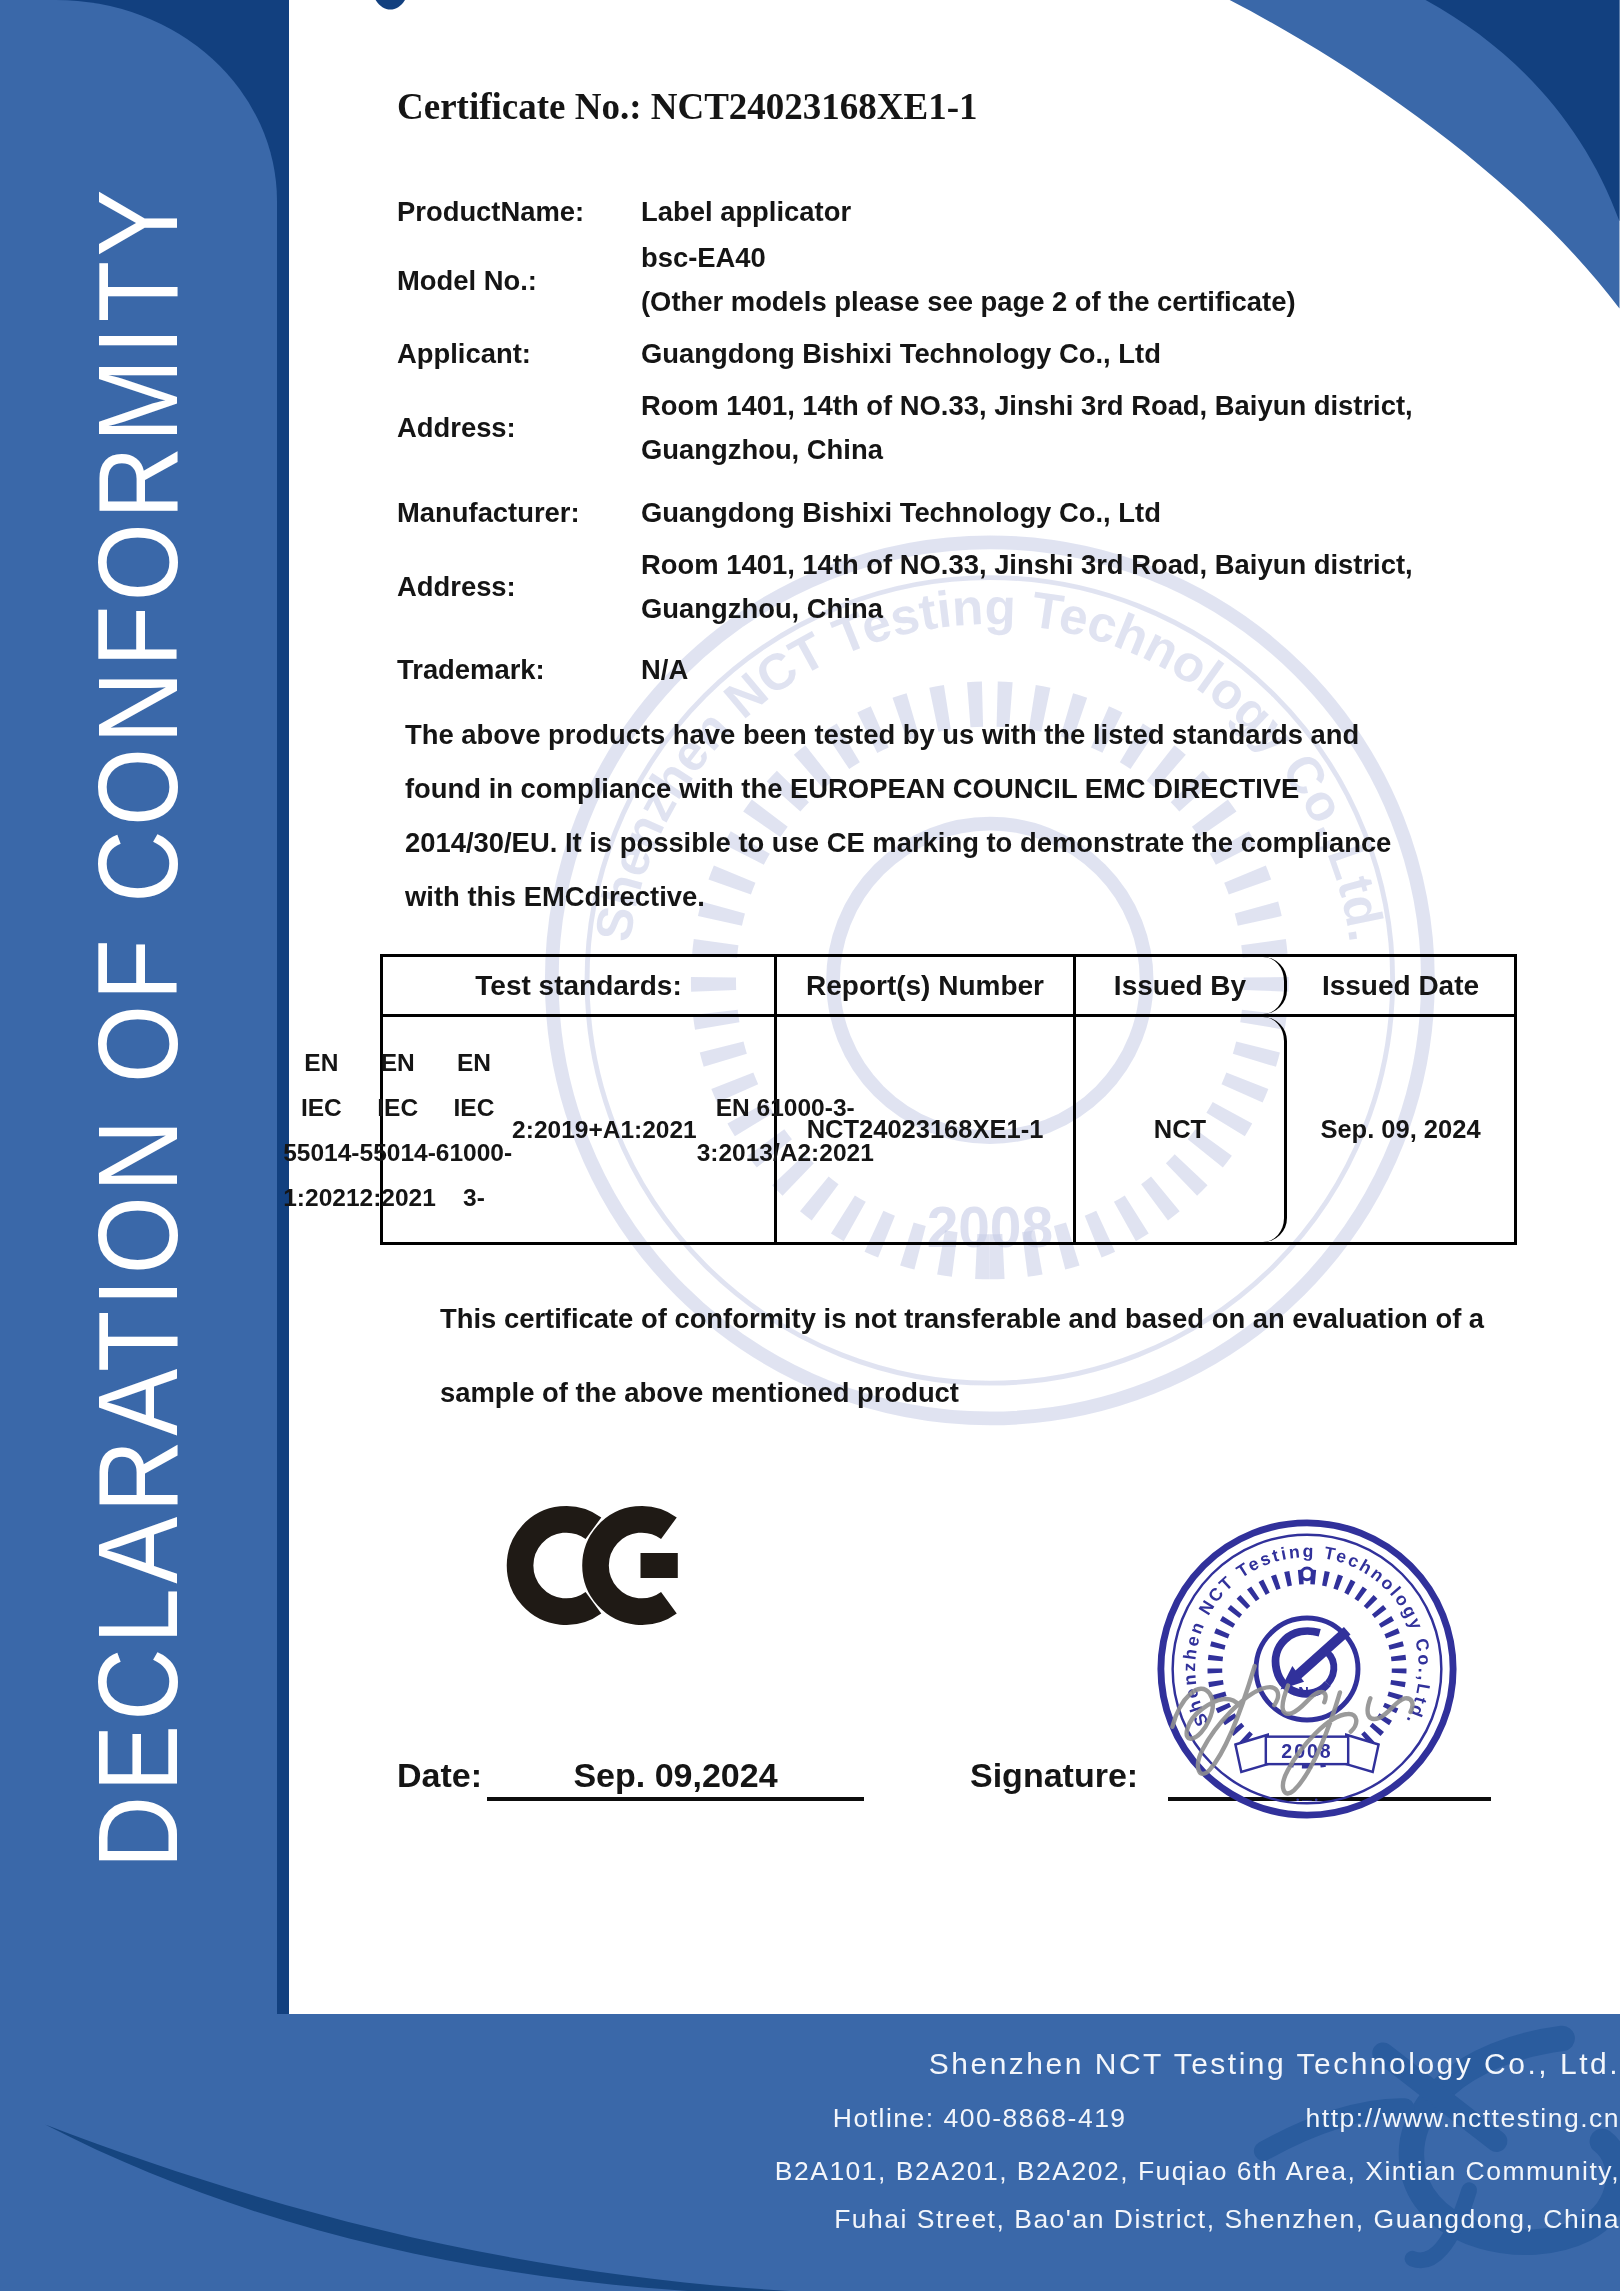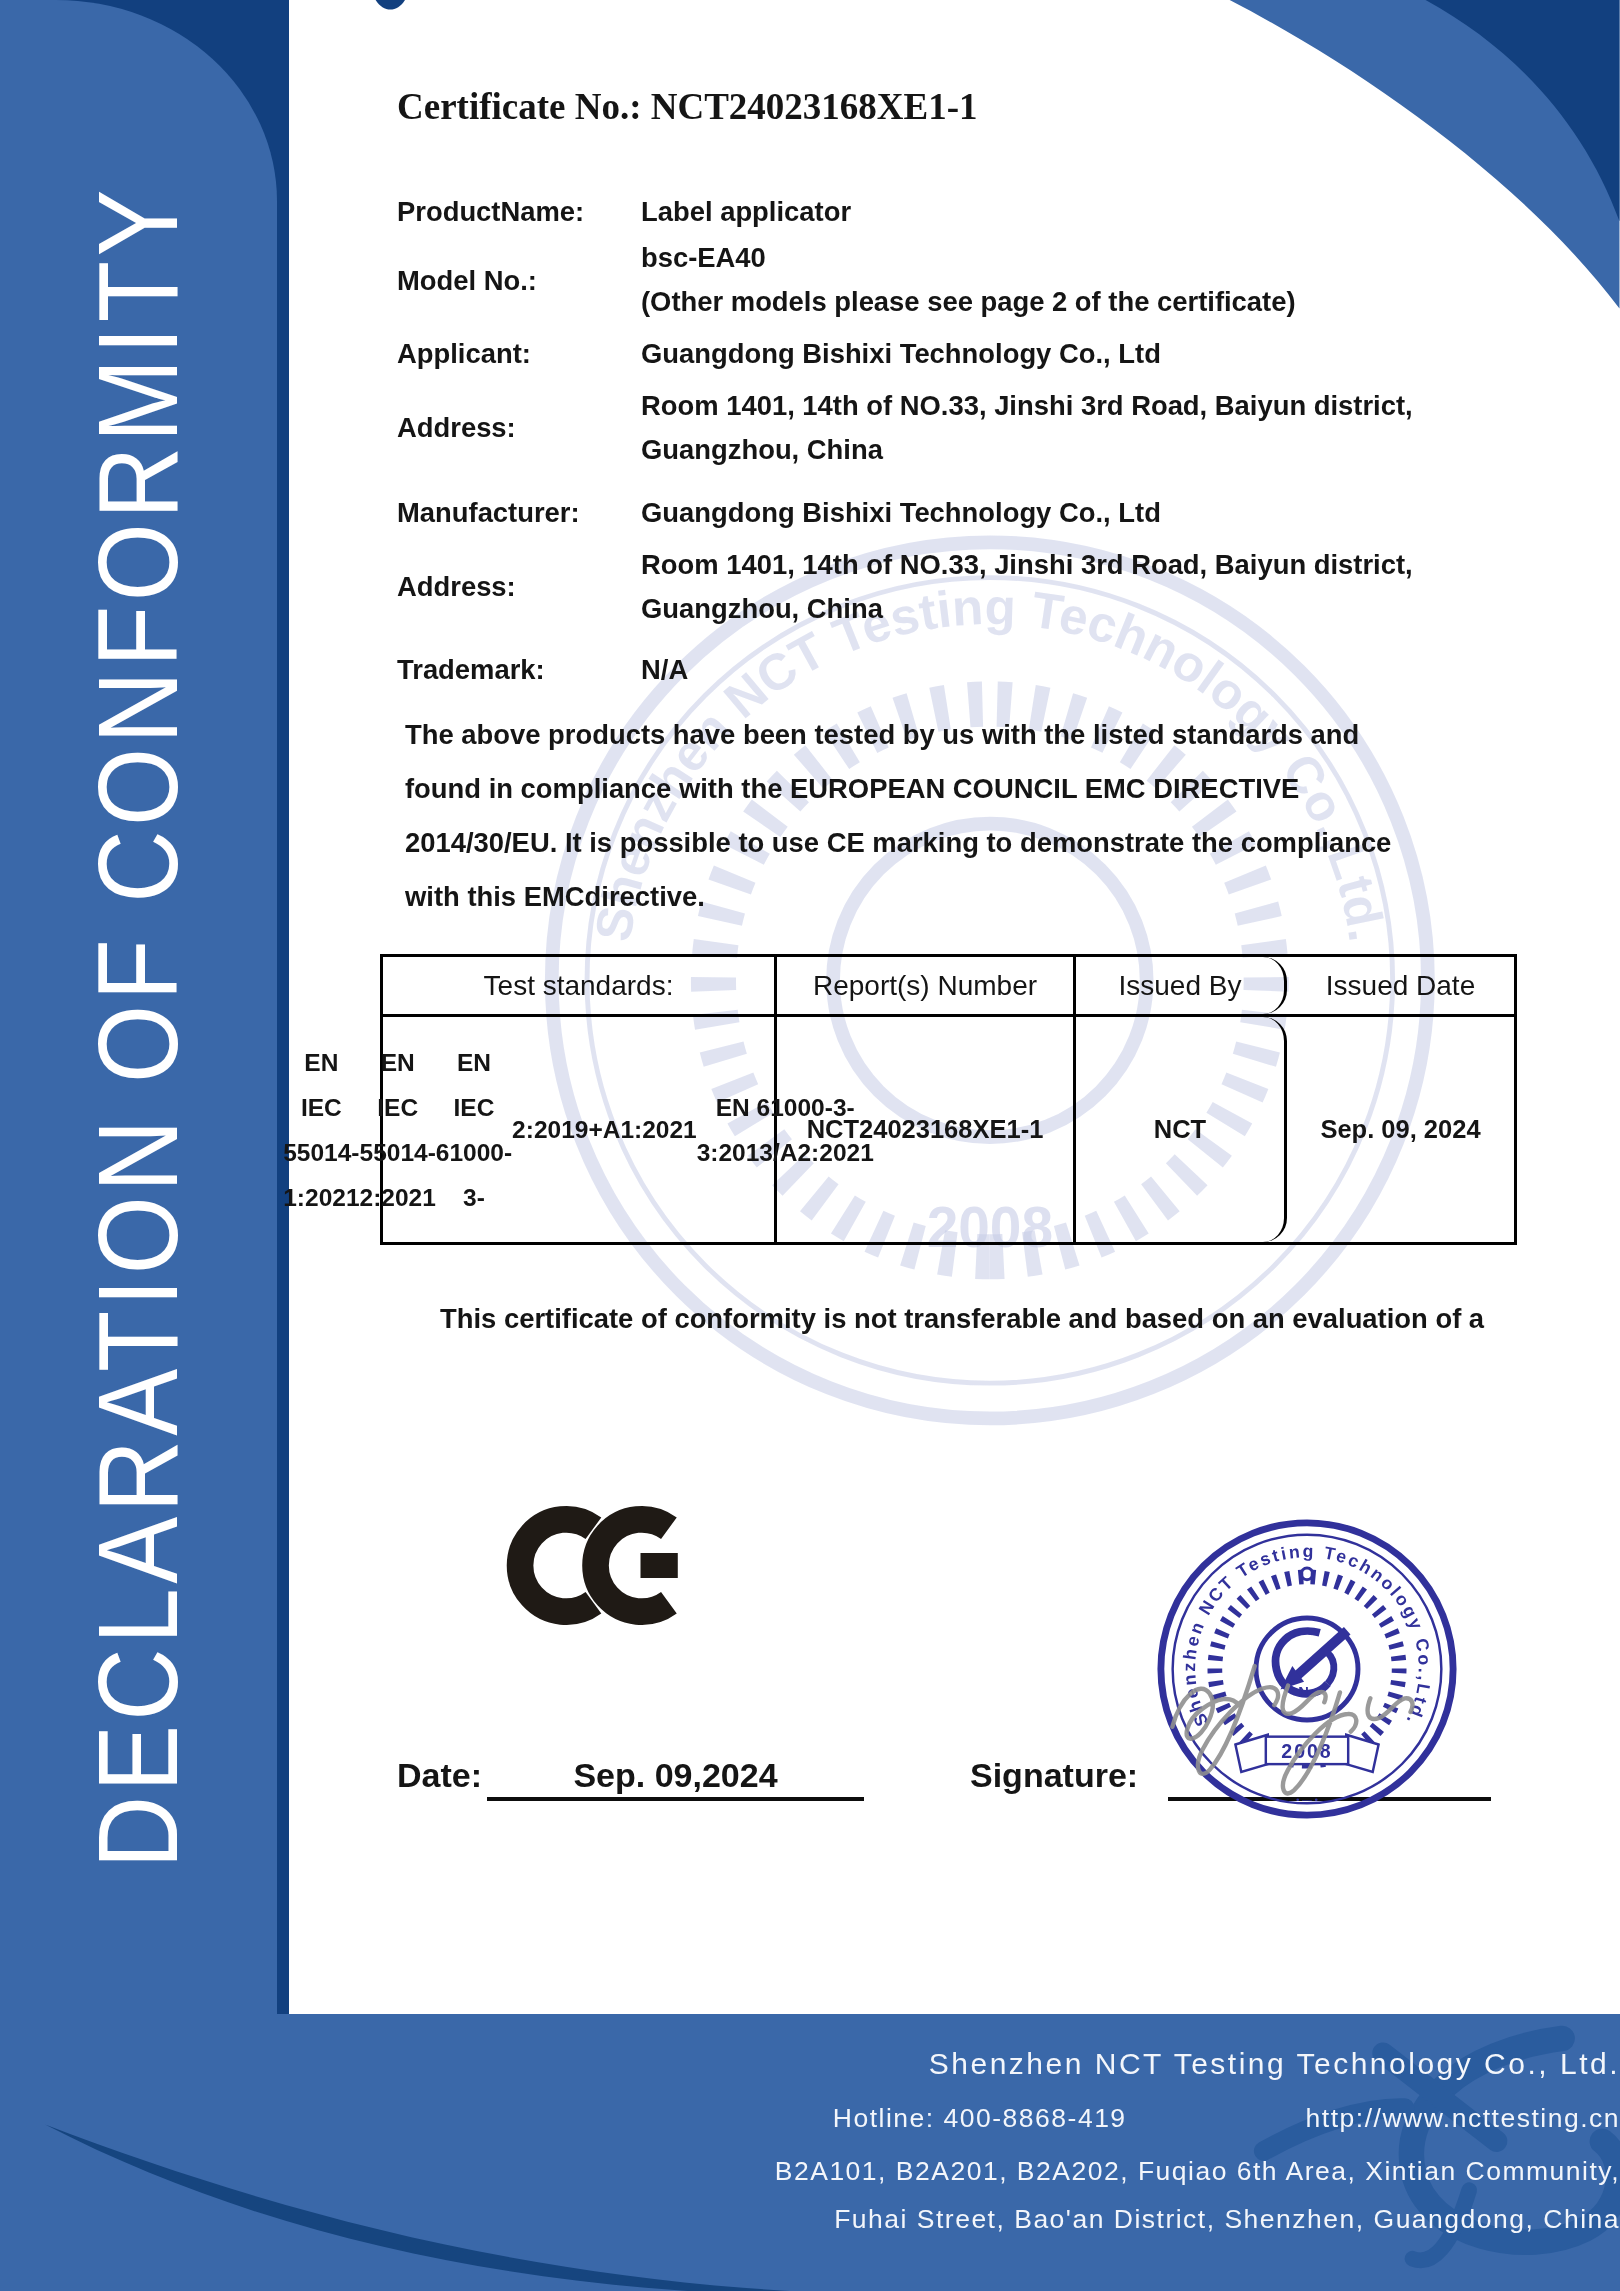--- a/index.html
+++ b/index.html
@@ -17,21 +17,21 @@
   .val{position:absolute;left:635px;font-size:27.4px;font-weight:bold;white-space:nowrap;margin-left:6px;}
   .par{position:absolute;left:405px;width:1088px;font-size:27.4px;font-weight:bold;line-height:54px;}
   .stm{position:absolute;left:400px;width:1127px;font-size:27.4px;font-weight:bold;line-height:74px;margin-left:40px;}
   
   .ctable{position:absolute;left:380px;top:954px;width:1137px;height:291px;border:3.9px solid #000;
           display:flex;flex-direction:column;box-sizing:border-box;background:transparent;}
   .trow-head{display:flex;height:57px;border-bottom:3.9px solid #000;}
   .trow-body{display:flex;flex:1;}
   .tc{display:flex;align-items:center;justify-content:center;box-sizing:border-box;}
   .tc.b{border-right:3.9px solid #000;}
-  .th{font-size:28px;font-weight:normal;}
+  .th{font-size:28px;font-weight:bold;}
   .td{font-size:25.5px;font-weight:bold;}
   .c1{width:394px;}.c2{width:299px;}.c3{width:211px;border-radius:24px;}.c4{flex:1;}
   .stdcol{flex-direction:row;justify-content:center;}
   .stdline{line-height:45px;font-size:24.5px;font-weight:bold;text-align:center;}
   
   .signoff-lbl{position:absolute;font-size:34px;font-weight:bold;}
   .uline{position:absolute;height:3.9px;background:#0d0d0d;}
   .dateval{position:absolute;left:487px;top:1756px;width:377px;text-align:center;
            font-size:34px;font-weight:bold;}
   
@@ -124,20 +124,21 @@
         <div class="stdline">EN 61000-3-3:2013/A2:2021</div>
       </div>
       <div class="tc b td c2">NCT24023168XE1-1</div>
       <div class="tc b td c3">NCT</div>
       <div class="tc td c4">Sep. 09, 2024</div>
     </div>
   </div>
 
   <div class="stm" style="top:1282px">
     <div>This certificate of conformity is not transferable and based on an evaluation of a</div>
+    <div>sample of the above mentioned product</div>
   </div>
 
   <svg style="left:502px;top:1497px;" width="182" height="137" viewBox="0 0 205 150">
     <g stroke="#1f1a15" stroke-width="30" fill="none" stroke-linecap="butt">
       <path d="M103,33 A52,52 0 1 0 103,117"></path>
       <path d="M188,33 A52,52 0 1 0 188,117"></path>
     </g>
     <path d="M156,61 L198,61 L198,89 L156,89 Z" fill="#1f1a15"></path>
   </svg>
 

